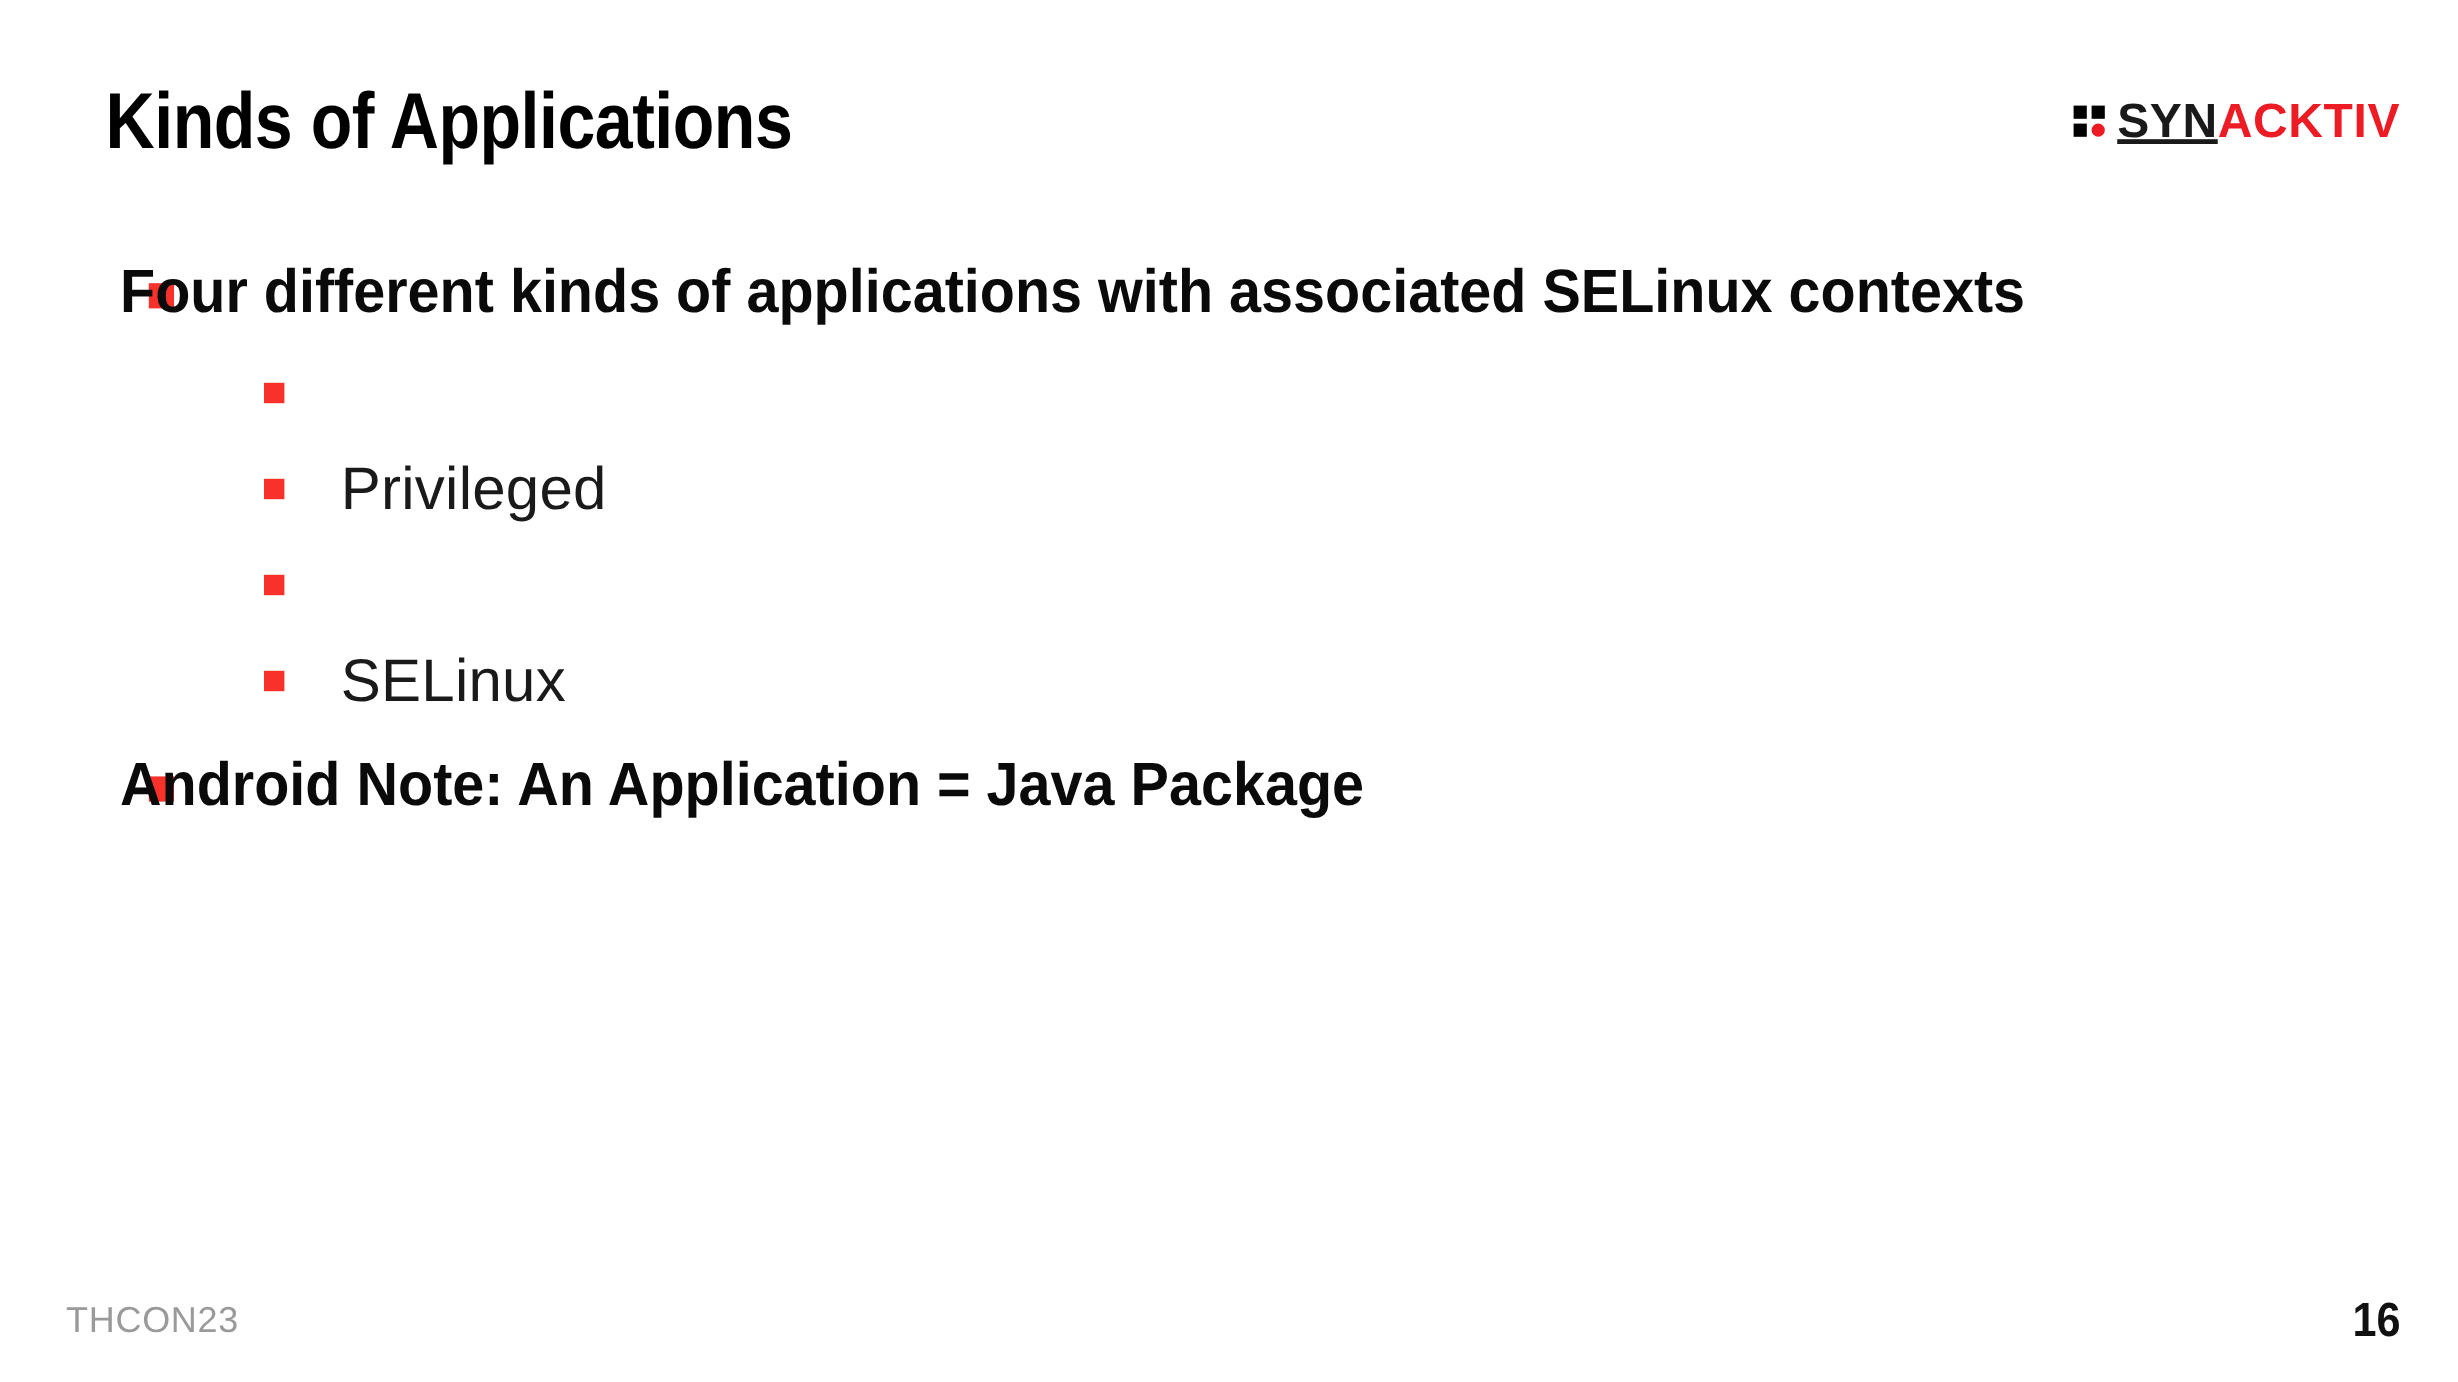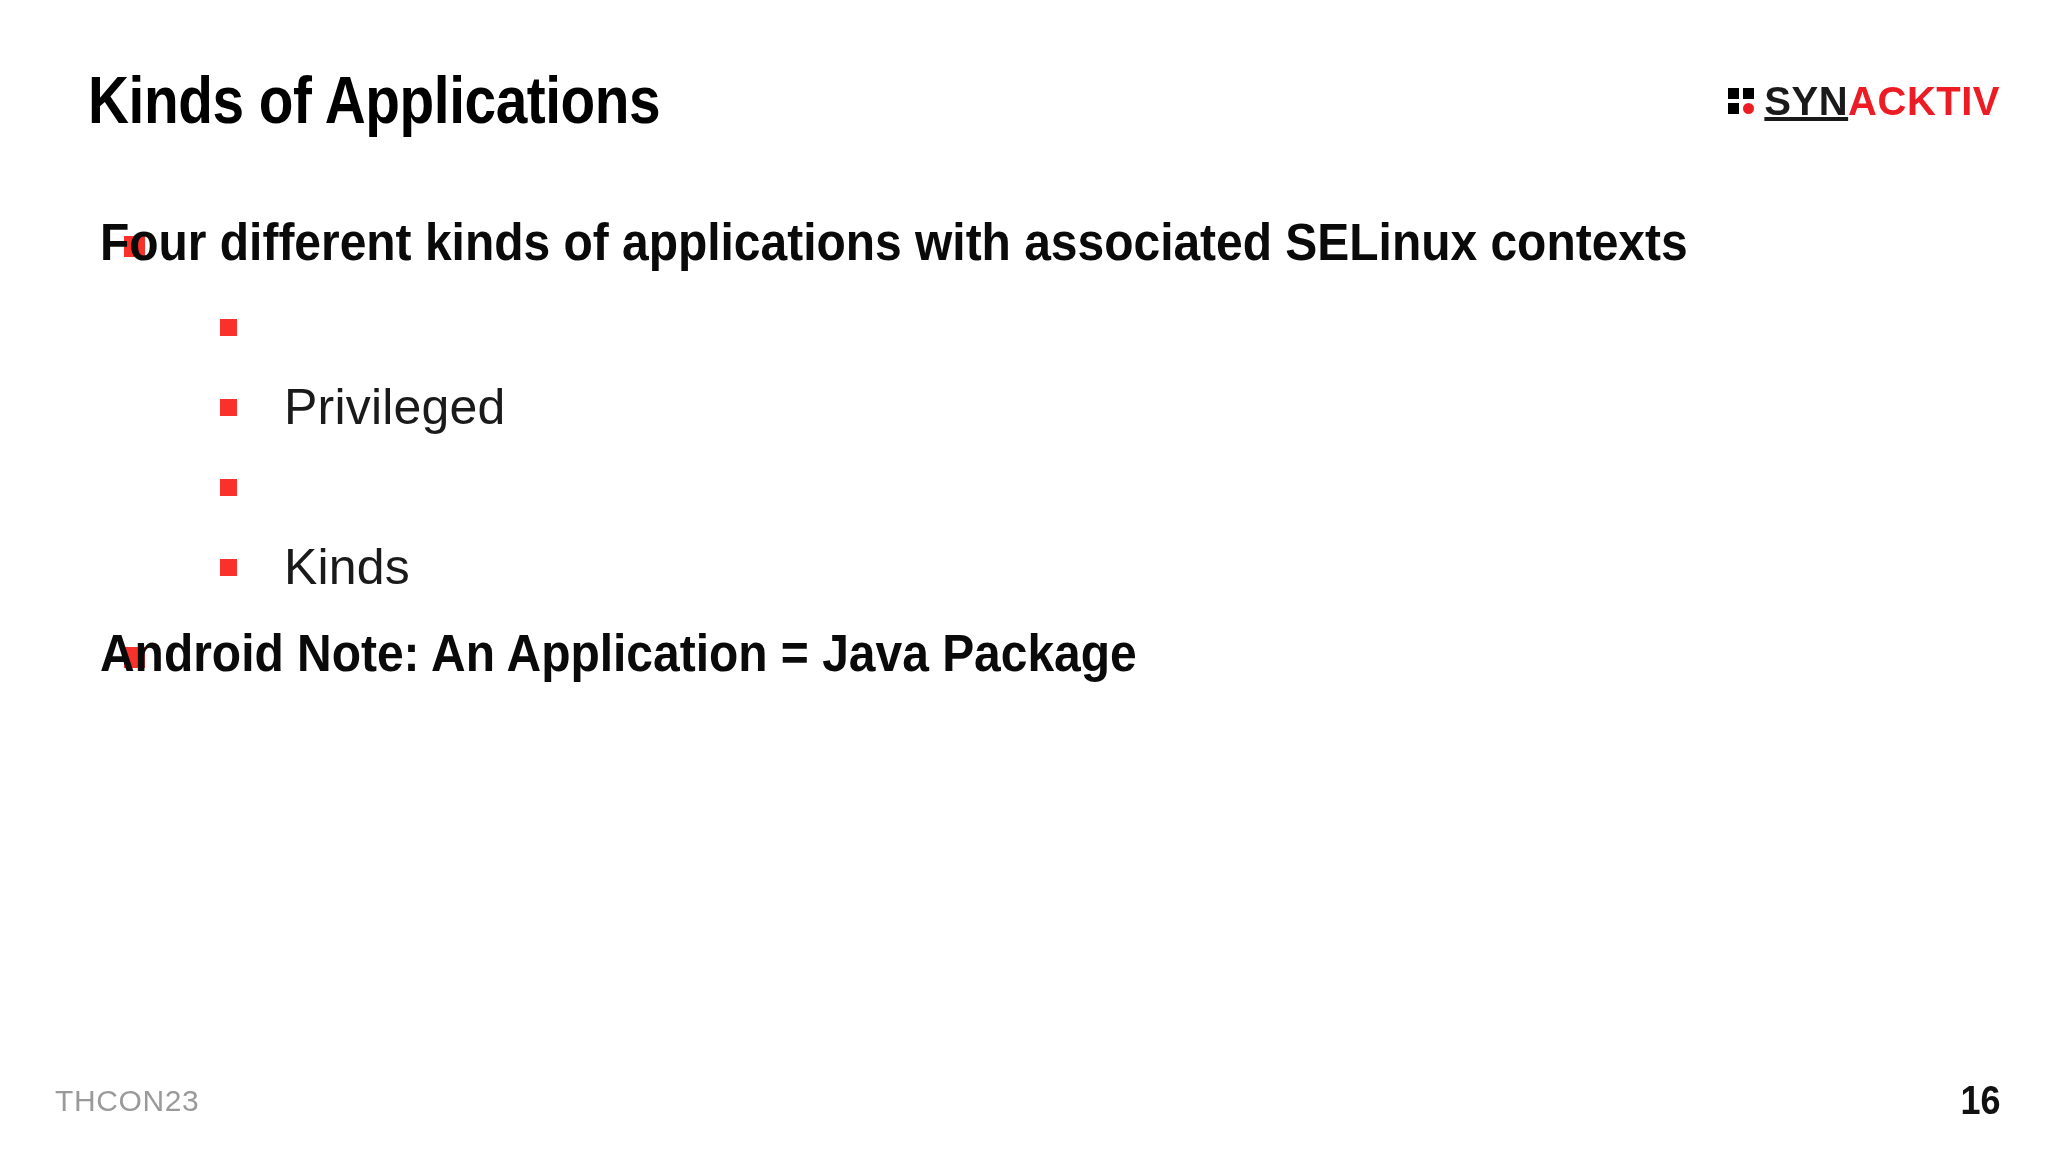--- a/index.html
+++ b/index.html
@@ -222,21 +222,21 @@
         </li>
         <li class="bullet2">
           <span class="marker2"></span>
           <span class="b2text">Privileged</span>
         </li>
         <li class="bullet2">
           <span class="marker2"></span>
         </li>
         <li class="bullet2">
           <span class="marker2"></span>
-          <span class="b2text">Kinds</span>
+          <span class="b2text">SELinux</span>
         </li>
       </ul>
 
       <li class="bullet1">
         <span class="marker1"></span>
         <span class="b1text">Android Note: An Application = Java Package</span>
       </li>
 
     </ul>
   </div>

